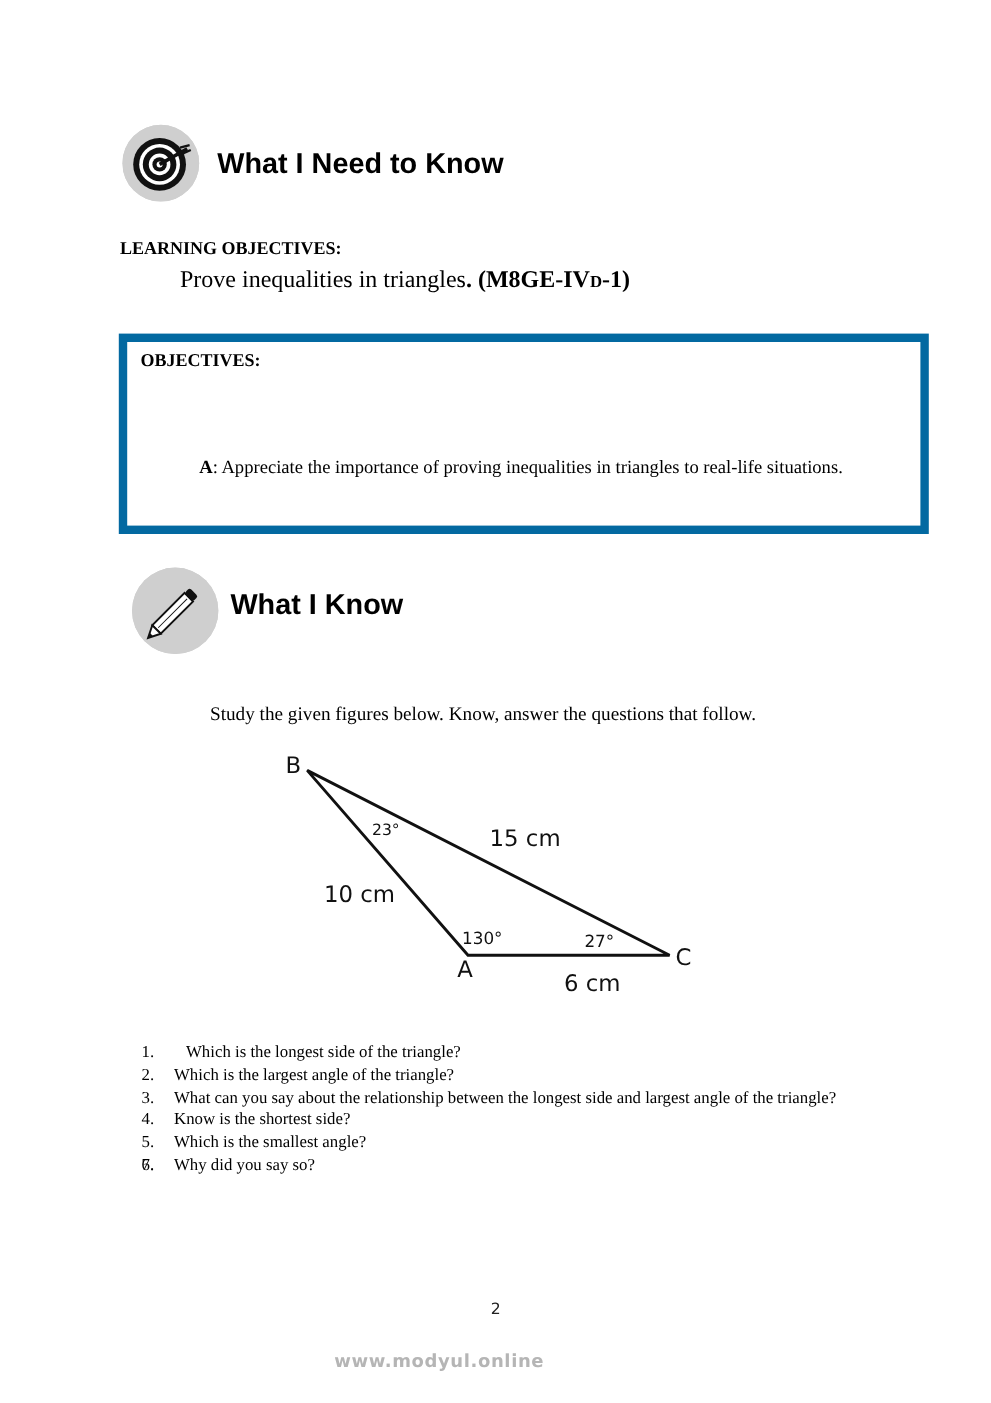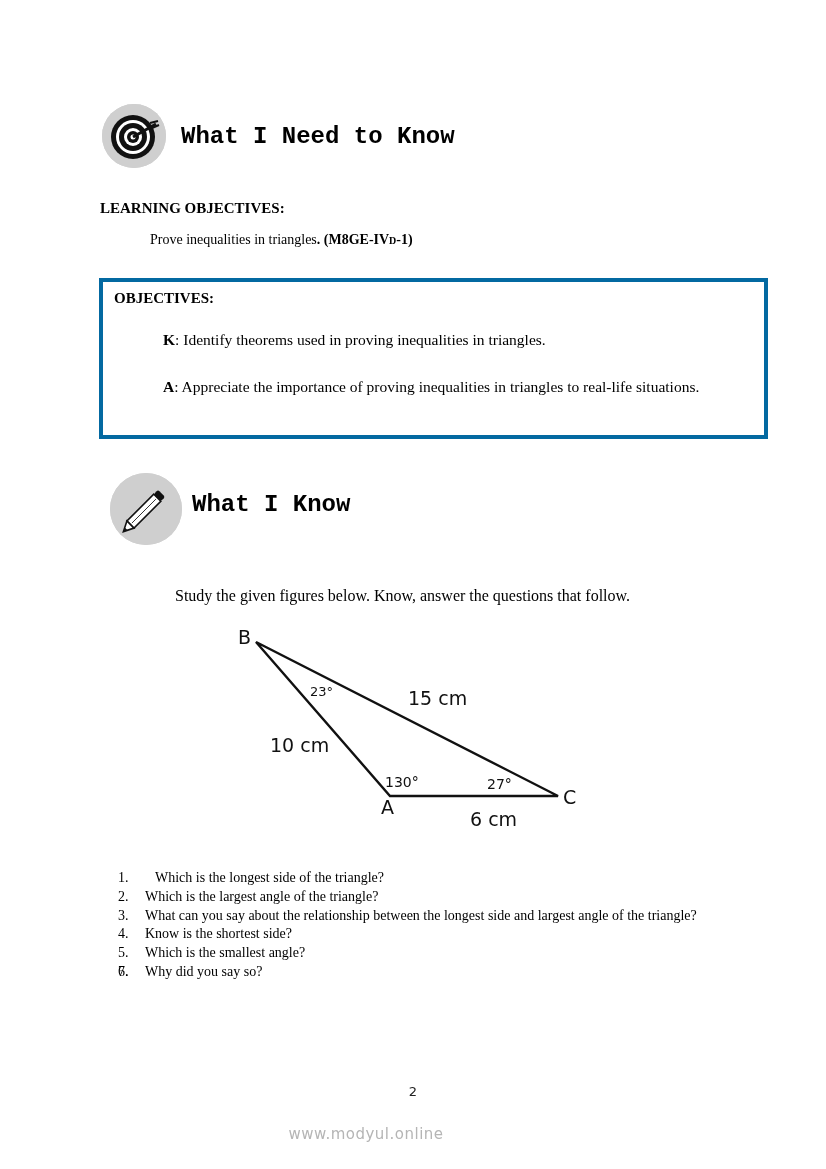--- a/index.html
+++ b/index.html
@@ -1,34 +1,34 @@
 <!DOCTYPE html>
 <html><head>
 <meta charset="utf-8">
 <style>
   html, body { margin: 0; padding: 0; background: #ffffff; }
   body { width: 826px; height: 1169px; position: relative; overflow: hidden;
          font-family: "Liberation Serif", serif; color: #000; }
   .abs { position: absolute; }
   .section-icon { position: absolute; border-radius: 50%; background: #cfcfcf; }
-  .section-title { position: absolute; font-family: Liberation Mono, monospace; font-weight: bold; font-size: 24px; }
+  .section-title { position: absolute; font-family: Liberation Sans, sans-serif; font-weight: bold; font-size: 24px; }
   .competency-heading { left: 100px; top: 200px; font-weight: bold; font-size: 15px; }
-  .competency-text { left: 150px; top: 232px; font-size: 14px; }
+  .competency-text { left: 150px; top: 222px; font-size: 20px; }
   .competency-code { font-weight: bold; font-variant: small-caps; }
-  .objectives-box { left: 99px; top: 278px; width: 661px; height: 153px; border: 4px solid #0369a1; box-sizing: content-box; text-align: center; }
+  .objectives-box { left: 99px; top: 278px; width: 661px; height: 153px; border: 7px solid #0369a1; box-sizing: content-box; text-align: center; }
   .objectives-heading { left: 11px; top: 8px; font-weight: bold; font-size: 15px; position: absolute; }
   .objective { position: absolute; left: 60px; font-size: 15.5px; white-space: nowrap; }
   .objective b { font-weight: bold; }
   .instructions { left: 175px; top: 587px; font-size: 16px; }
   .figure { left: 230px; top: 620px; width: 360px; height: 220px; }
   .questions { left: 118px; top: 869px; font-size: 14px; line-height: 18.8px; }
   .q { position: relative; padding-left: 27px; width: 590px; }
   .q .num { position: absolute; left: 0; top: 0; }
   .page-number { left: 0; width: 826px; text-align: center; top: 1084px; font-family: "DejaVu Sans", sans-serif; font-size: 13px; color: #222; }
-  .watermark { left: 0; width: 732px; text-align: center; top: 1125px; font-family: "DejaVu Sans", sans-serif; font-size: 15px; color: #b5b5b5; letter-spacing: 0.5px; }
+  .watermark { left: 0; width: 732px; text-align: center; top: 1125px; font-family: "DejaVu Sans", sans-serif; font-size: 15px; color: #b5b5b5; letter-spacing: 0.5px; font-weight: bold; }
   svg text { font-family: "DejaVu Sans", sans-serif; }
 </style>
 </head>
 <body>
 
 <div class="section-icon" style="left:102px; top:104px; width:64px; height:64px;">
   <svg width="64" height="64" viewBox="0 0 64 64">
     <circle cx="32" cy="32" r="32" fill="#cfcfcf"></circle>
     <circle cx="31" cy="33" r="22" fill="#111"></circle>
     <circle cx="31" cy="33" r="17" fill="#fff"></circle>
@@ -41,21 +41,20 @@
     <line x1="50" y1="24" x2="57" y2="21" stroke="#111" stroke-width="2"></line>
   </svg>
 </div>
 <div class="section-title" style="left:181px; top:123px;">What I Need to Know</div>
 
 <div class="abs competency-heading">LEARNING OBJECTIVES:</div>
 <div class="abs competency-text"><span>Prove inequalities in triangles</span><span class="competency-code">. (M8GE-IVd-1)</span></div>
 
 <div class="abs objectives-box">
   <div class="objectives-heading">OBJECTIVES:</div>
-  <div class="objective" style="top:49px;"><b>K</b><span>:  Identify theorems used in proving inequalities in triangles.</span></div>
   <div class="objective" style="top:96px;"><b>A</b><span>:  Appreciate the importance of proving inequalities in triangles to real-life situations.</span></div>
 </div>
 
 <div class="section-icon" style="left:110px; top:473px; width:72px; height:72px;">
   <svg width="72" height="72" viewBox="0 0 72 72">
     <circle cx="36" cy="36" r="36" fill="#cfcfcf"></circle>
     <g transform="rotate(-45 36 36)">
       <rect x="14" y="31" width="38" height="10" fill="#fff" stroke="#111" stroke-width="1.6"></rect>
       <line x1="16" y1="36" x2="50" y2="36" stroke="#111" stroke-width="0.8"></line>
       <rect x="52" y="31" width="6" height="10" rx="2" fill="#111"></rect>

